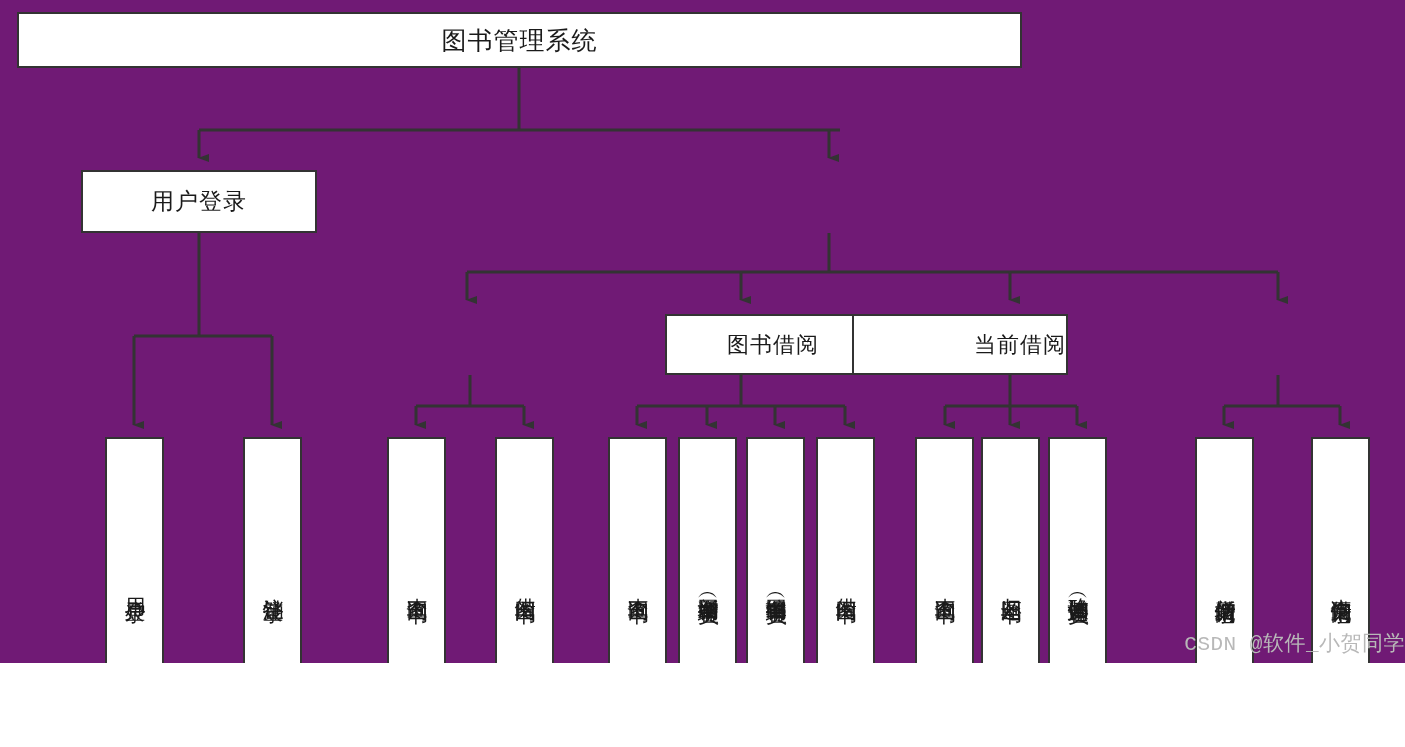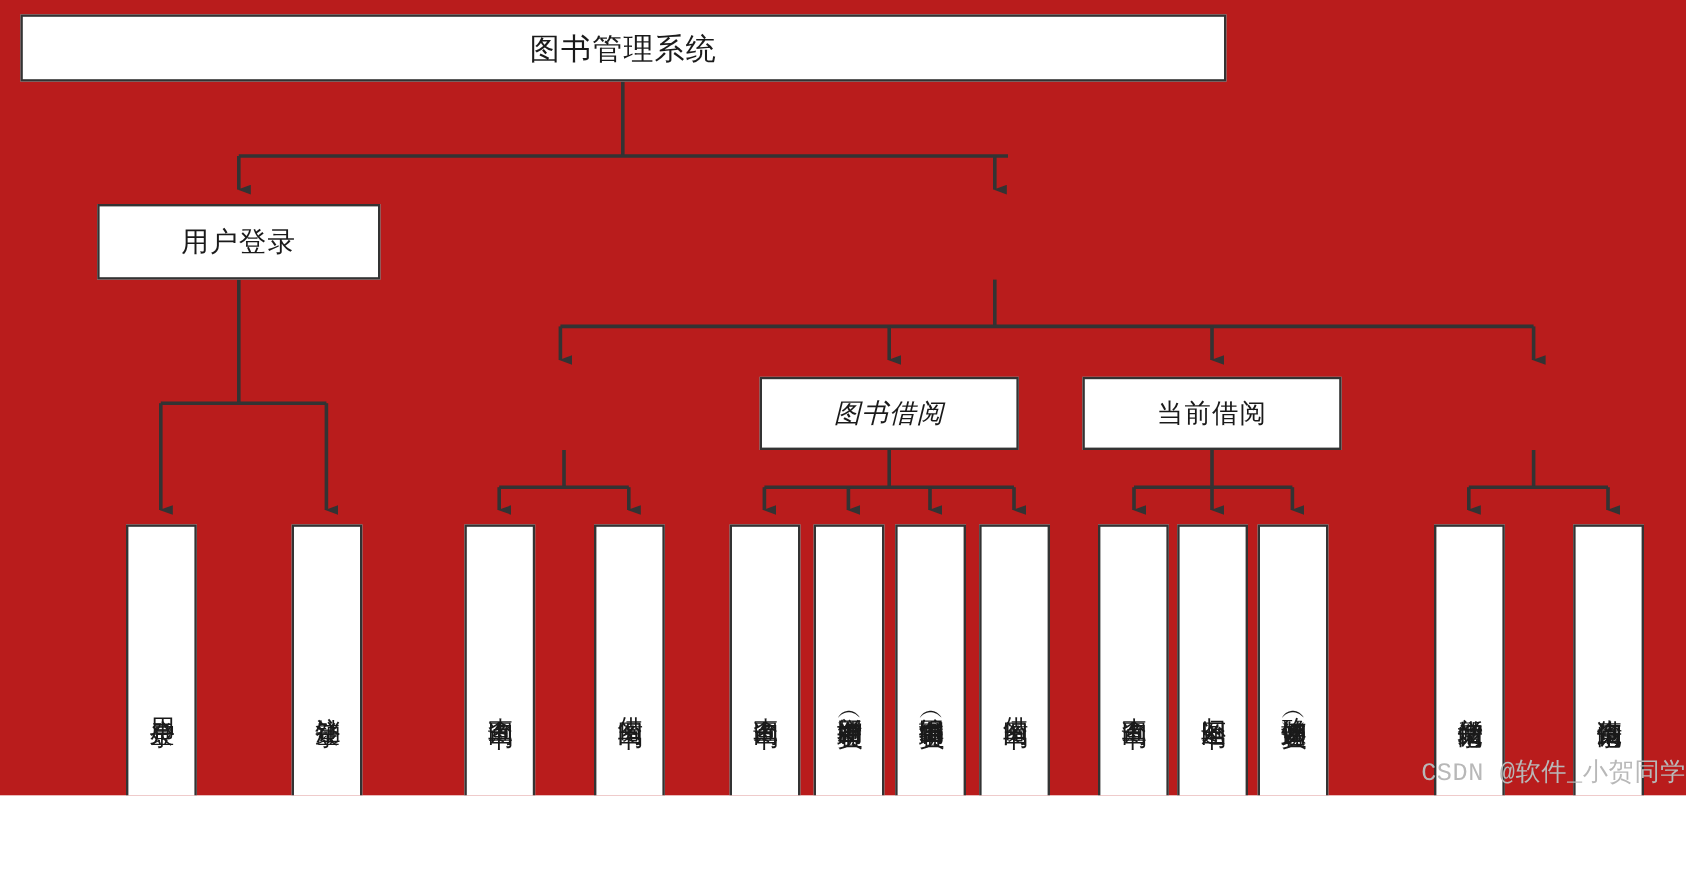--- a/index.html
+++ b/index.html
@@ -7,21 +7,21 @@
     padding: 0;
     background: #ffffff;
   }
   body {
     font-family: "DejaVu Sans", "Liberation Sans", sans-serif;
   }
   #canvas {
     position: relative;
     width: 1405px;
     height: 663px;
-    background: #b91c1c;
+    background: #701a75;
     overflow: hidden;
   }
   .node {
     position: absolute;
     box-sizing: border-box;
     border: 2px solid #333333;
     background: #ffffff;
     display: flex;
     align-items: center;
     justify-content: center;
@@ -131,24 +131,24 @@
   </svg>
 
   <div class="node lvl0" style="left:17px; top:12px; width:1005px; height:56px;">
     <span>图书管理系统</span>
   </div>
 
   <div class="node lvl1" style="left:81px; top:170px; width:236px; height:63px;">
     <span>用户登录</span>
   </div>
 
-  <div class="node lvl2" style="left:633px; top:314px; width:216px; height:61px;font-style:italic;">
+  <div class="node lvl2" style="left:665px; top:314px; width:216px; height:61px;">
     <span>图书借阅</span>
   </div>
-  <div class="node lvl2" style="left:902px; top:314px; width:216px; height:61px;">
+  <div class="node lvl2" style="left:852px; top:314px; width:216px; height:61px;justify-content:flex-end;">
     <span>当前借阅</span>
   </div>
 
   <div class="node leaf" style="left:105px; top:437px; width:59px; height:296px;">
     <span class="vtext">用户登录</span>
   </div>
   <div class="node leaf" style="left:243px; top:437px; width:59px; height:296px;">
     <span class="vtext">注销登录</span>
   </div>
 

